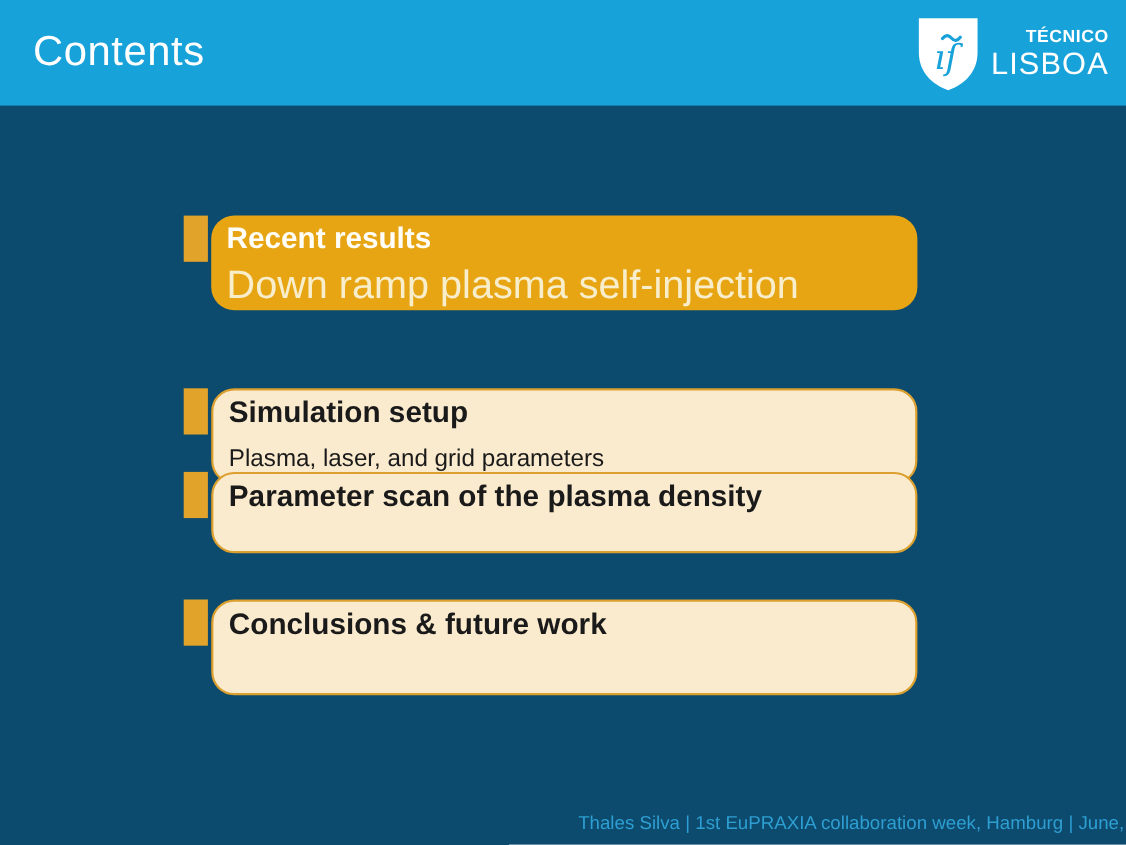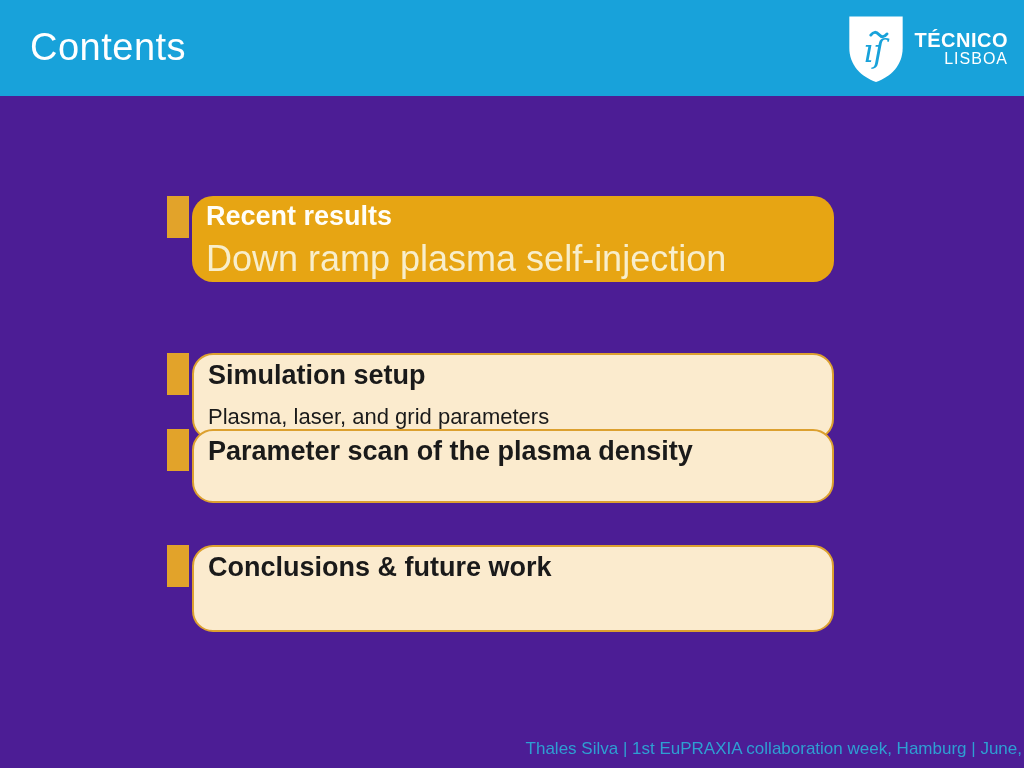--- a/index.html
+++ b/index.html
@@ -1,19 +1,19 @@
 <!DOCTYPE html>
 <html style="--header-blue: #18A2DA; --accent-orange: #E2A32A; --accent-orange-solid: #E7A513; --box-cream: #FBEBCE; --border-orange: #DCA02F; --footer-blue: #2E9FD2;"><head>
 <meta charset="utf-8">
 <style>
   html,body { margin:0; padding:0; background:#fff; }
   .slide {
     position:relative;
     width:1024px; height:768px;
-    background:#4c1d95;
+    background:#0c4a6e;
     overflow:hidden;
     font-family:"Liberation Sans", sans-serif;
   }
 
   
   .header {
     position:absolute; left:0; top:0; right:0; height:96px;
     background:var(--header-blue, #18A2DA);
   }
   .slide-title {
@@ -22,22 +22,22 @@
     letter-spacing:0.5px;
   }
 
   
   .logo {
     position:absolute; top:14px; right:16px;
     display:flex; align-items:center; gap:10px;text-align:right;
   }
   .shield { width:58px; height:70px; display:block; }
   .logo-text { line-height:1.04; color:#ffffff; }
-  .logo-line1 { font-size:20px; font-weight:700; letter-spacing:0.5px; }
-  .logo-line2 { font-size:16px; font-weight:300; letter-spacing:1px; }
+  .logo-line1 { font-size:16px; font-weight:700; letter-spacing:0.5px; }
+  .logo-line2 { font-size:28px; font-weight:300; letter-spacing:1px; }
 
   
   .toc-item {
     position:absolute; left:192px; width:642px;
     box-sizing:border-box;
   }
   .toc-item .bullet {
     position:absolute; left:-25px; top:0;
     width:22px; height:42px;
     background:var(--accent-orange, #E2A32A);

